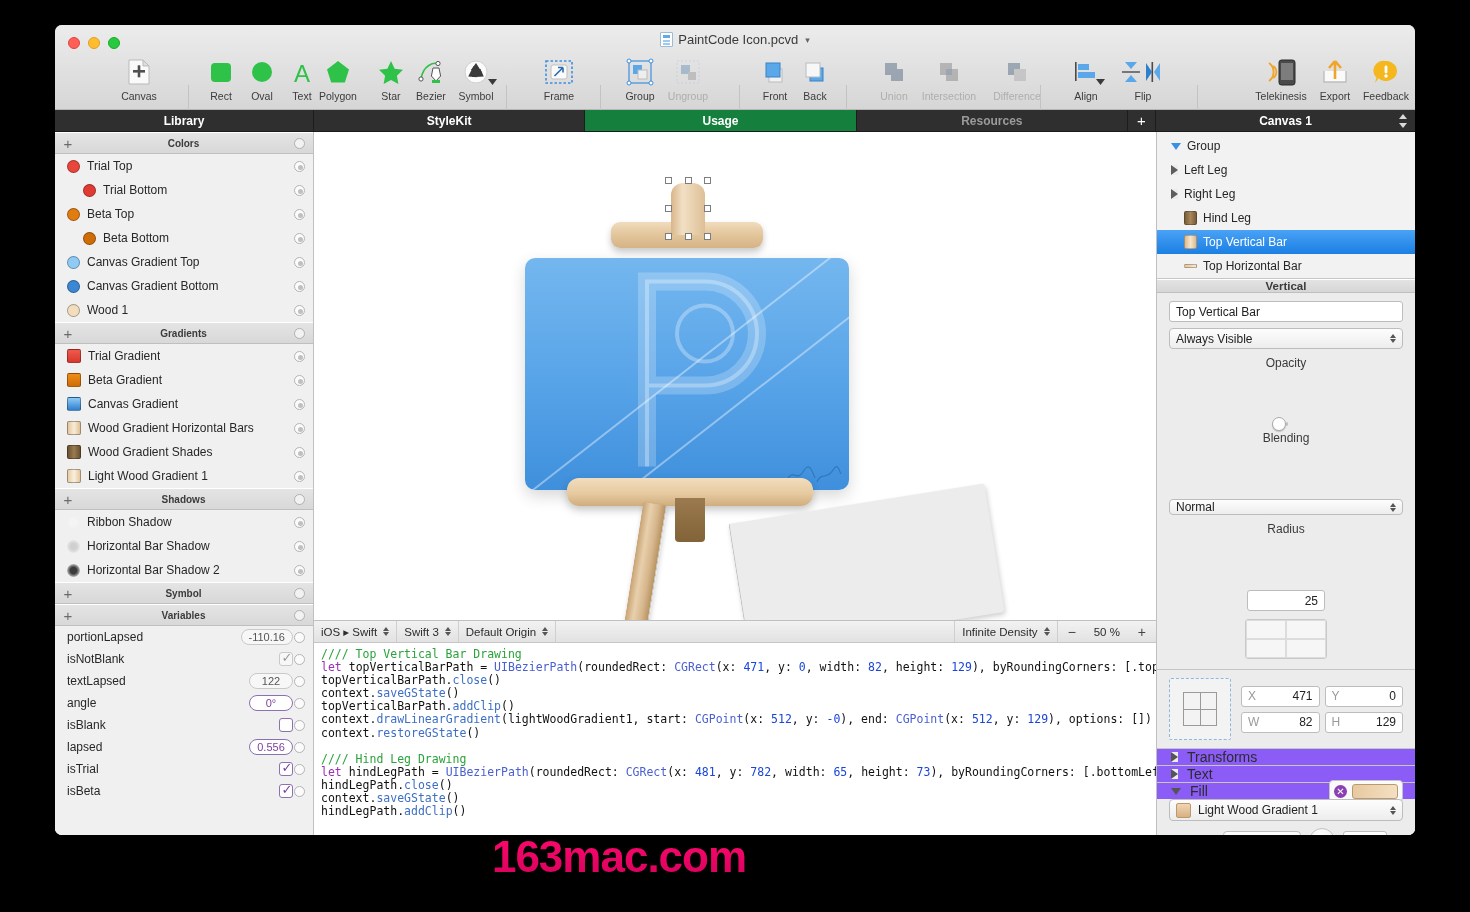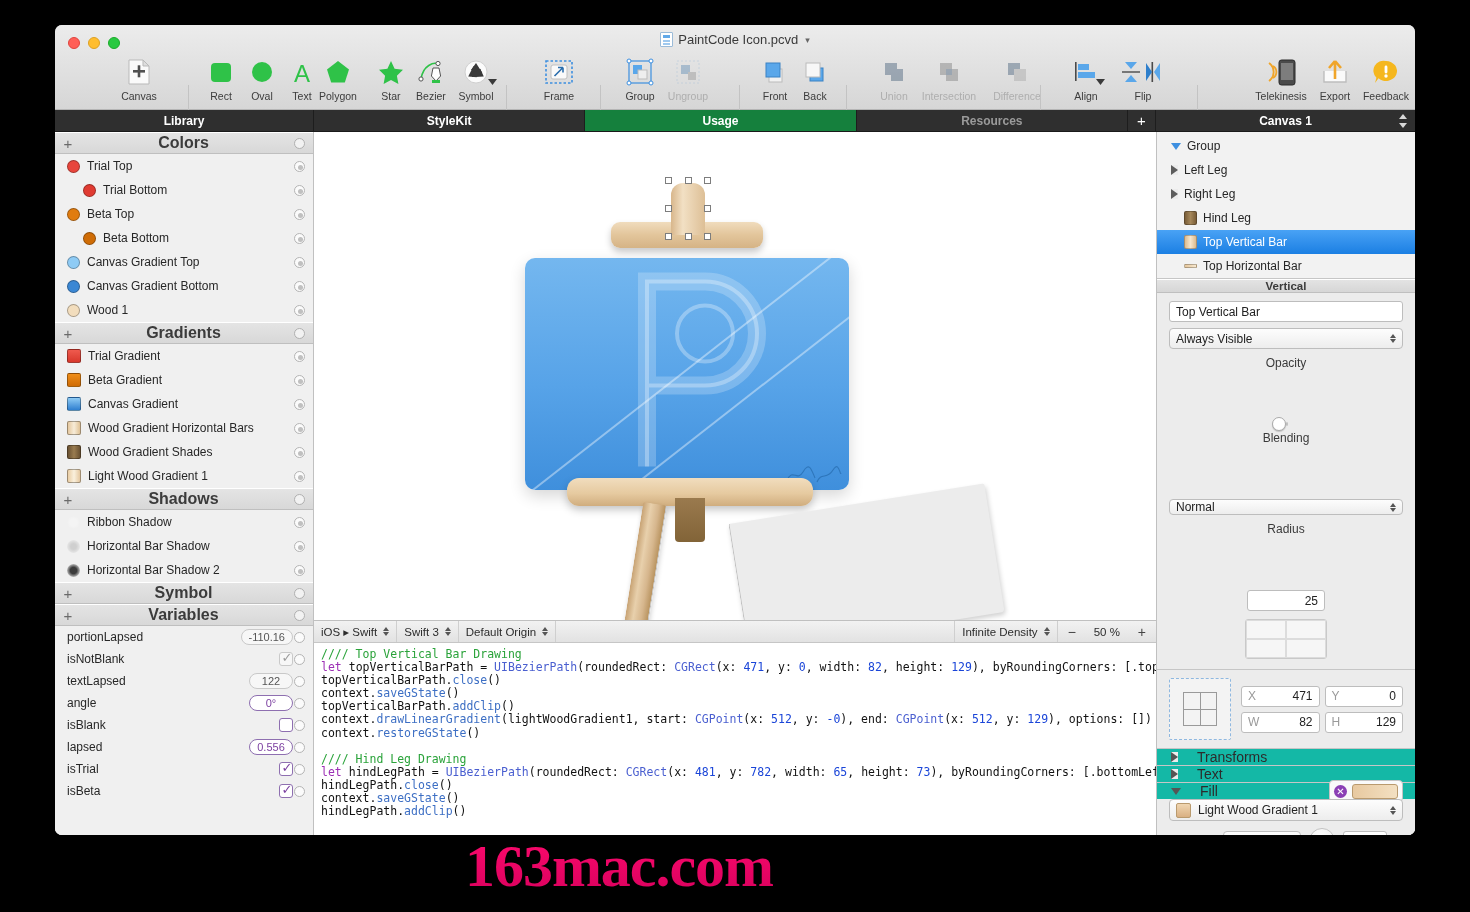--- a/index.html
+++ b/index.html
@@ -108,21 +108,21 @@
   }
   .section-hdr {
     height: 22px; display:flex; align-items:center;
     background: linear-gradient(to bottom,#e4e4e4,#d8d8d8);
     border-top: 1px solid #fff; border-bottom: 1px solid #bfbfbf;
     position: relative; cursor: default;
   }
   .section-hdr .plus { width: 26px; text-align:center; font-size:15px; color:#6a6a6a; line-height:1; }
   .section-hdr .shtitle {
     position:absolute; left:0; right:1px; text-align:center;
-    font-size: 16px; font-weight: bold; color:#3b3b3b;
+    font-size: 10px; font-weight: bold; color:#3b3b3b;
   }
   .section-hdr .dot-right {
     position:absolute; right:8px; width:11px; height:11px; border-radius:50%;
     border:1px solid #b0b0b0; background:#f2f2f2;
   }
   .lrow {
     height: 24px; display:flex; align-items:center; position:relative;
     font-size: 12px; color:#272727; cursor: default;
   }
   .lrow .swatch-c {
@@ -339,22 +339,22 @@
   }
   .anchor .inner { position:absolute; left:13px; top:13px; width:34px; height:34px; border:1px solid #9a9a9a; }
   .anchor .cx { position:absolute; left:13px; top:30px; width:34px; height:1px; background:#9a9a9a; }
   .anchor .cy { position:absolute; left:30px; top:13px; width:1px; height:34px; background:#9a9a9a; }
   .geo .grid2 { flex:1; display:grid; grid-template-columns:1fr 1fr; gap:5px; }
   .geo .gf { height:21px; background:#fff; border:1px solid #bdbdbd; border-radius:3px; display:flex; align-items:center; padding:0 6px; font-size:12px; }
   .geo .gf .k { color:#9a9a9a; }
   .geo .gf .v { flex:1; text-align:right; color:#222; }
 
   .acc {
-    height: 41px; display:flex; align-items:center; padding: 0 14px; gap: 19px;
-    background:#14b8a6; border-bottom:1px solid #c6c6c6; font-size: 14px; color:#2c2c2c;
+    height: 41px; display:flex; align-items:center; padding: 0 14px; gap: 9px;
+    background:#8b5cf6; border-bottom:1px solid #c6c6c6; font-size: 14px; color:#2c2c2c;
     cursor: default; position:relative;
   }
   .acc .tri { width:0;height:0; flex:0 0 auto; }
   .acc .tri.right { border-top:5px solid transparent;border-bottom:5px solid transparent;border-left:7px solid #555; }
   .acc .tri.down  { border-left:5px solid transparent;border-right:5px solid transparent;border-top:7px solid #555; }
   .acc .fillprev {
     position:absolute; right: 12px; width: 74px; height: 22px;
     border:1px solid #c4c4c4; border-radius:4px; background:#fafafa;
     display:flex; align-items:center; padding: 0 4px; gap:5px;
   }
@@ -397,24 +397,24 @@
     width:26px;height:26px;border-radius:50%;border:1px solid #c2c2c2;
     background: radial-gradient(circle at 40% 35%, #fff, #ededed); position:relative;
   }
   .dial .pip { position:absolute; left:10px; bottom:3px; width:5px;height:5px;border-radius:50%;border:1px solid #aaa; }
   .anglef { width:44px; height:21px; background:#fff; border:1px solid #bdbdbd; border-radius:3px;
     display:flex; align-items:center; justify-content:flex-end; padding:0 6px; font-size:12px; }
 
   
   .wm {
     position:absolute; left:0; right:0; top: 832px; text-align:center;
-    font-size: 60px; font-weight: bold; letter-spacing: -1px;
+    font-size: 44px; font-weight: bold; letter-spacing: -1px;
     background: linear-gradient(to bottom, #ff0a6e 0%, #d6005c 100%);
     -webkit-background-clip: text; background-clip: text; color: transparent;
-    font-family: Liberation Serif, serif;
+    font-family: Liberation Sans, sans-serif;
     margin-left: 14px;
   }
   .wm-strip { position:absolute; left: 513px; top: 890px; width: 434px; height: 22px; background:#000; }
 </style>
 </head>
 <body>
 
 <div class="root">
   <div class="window">
 

